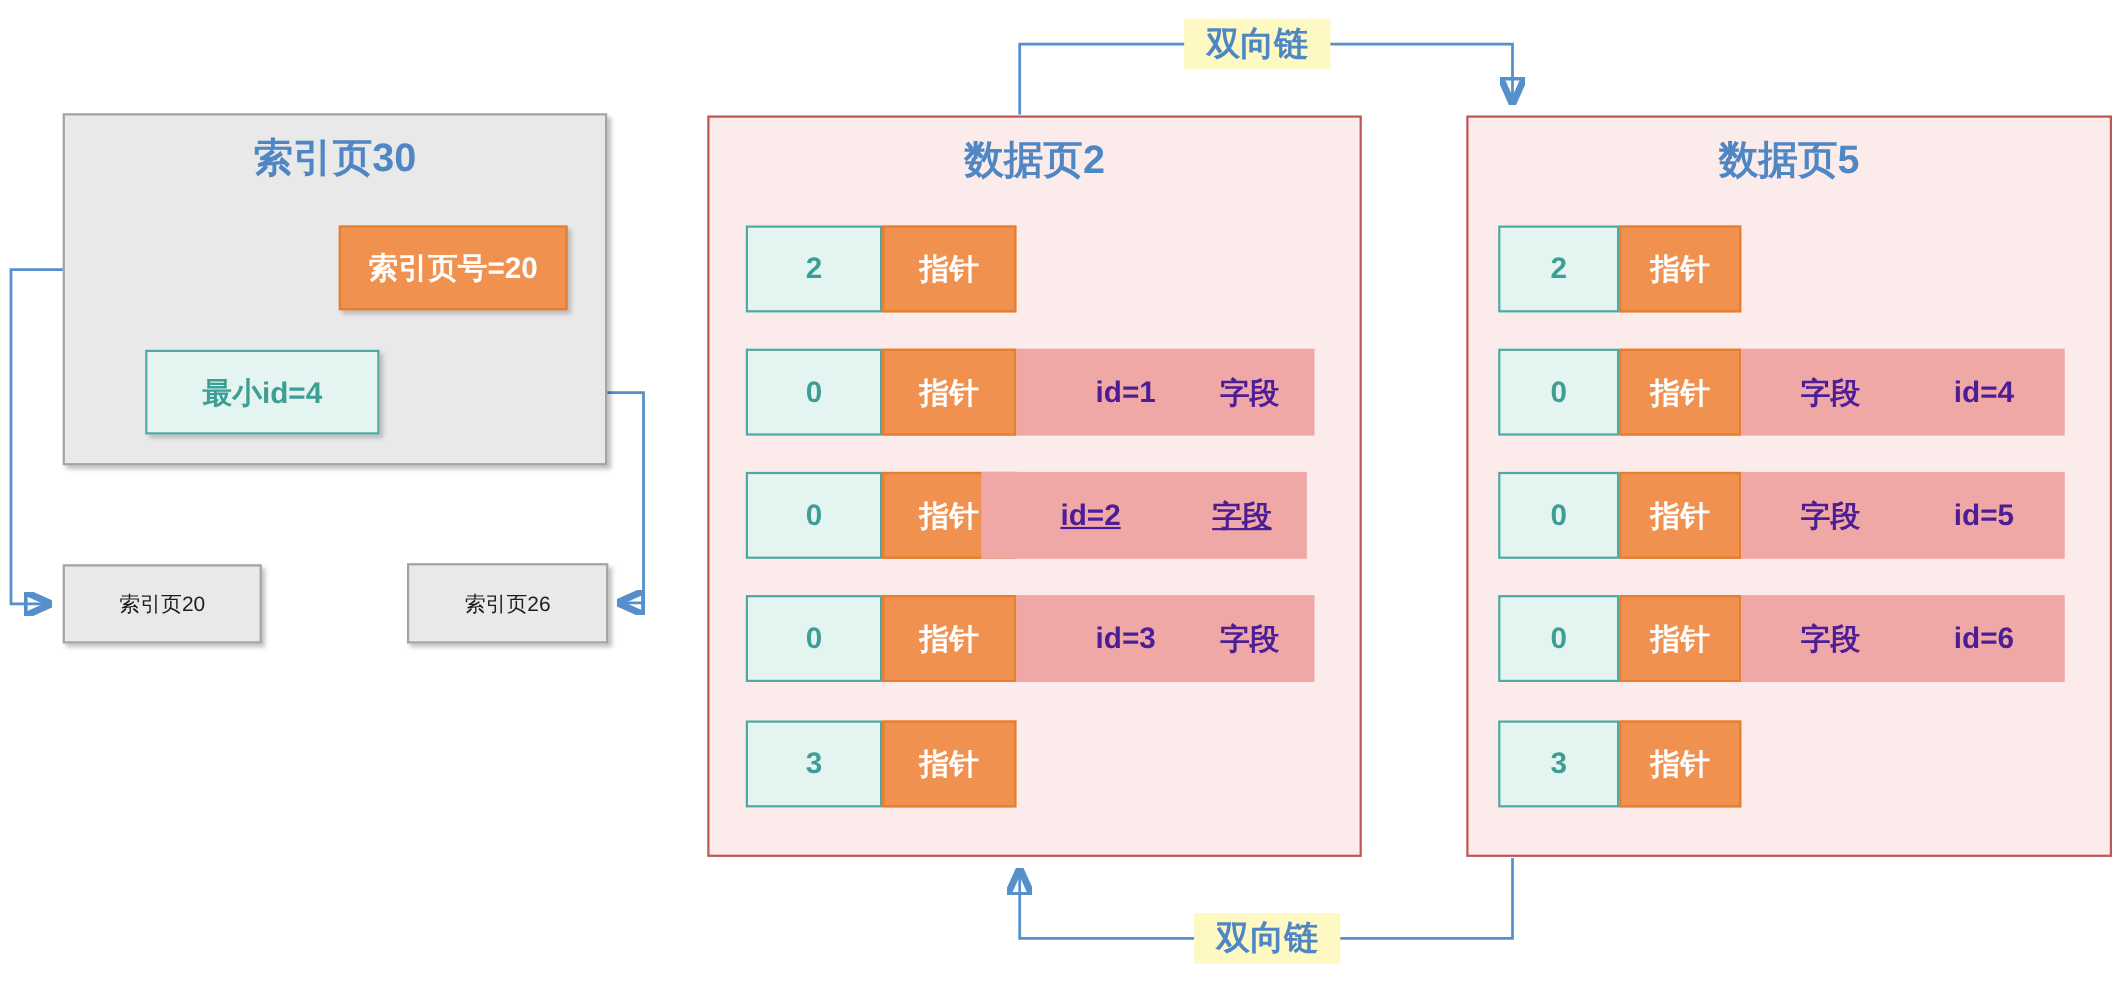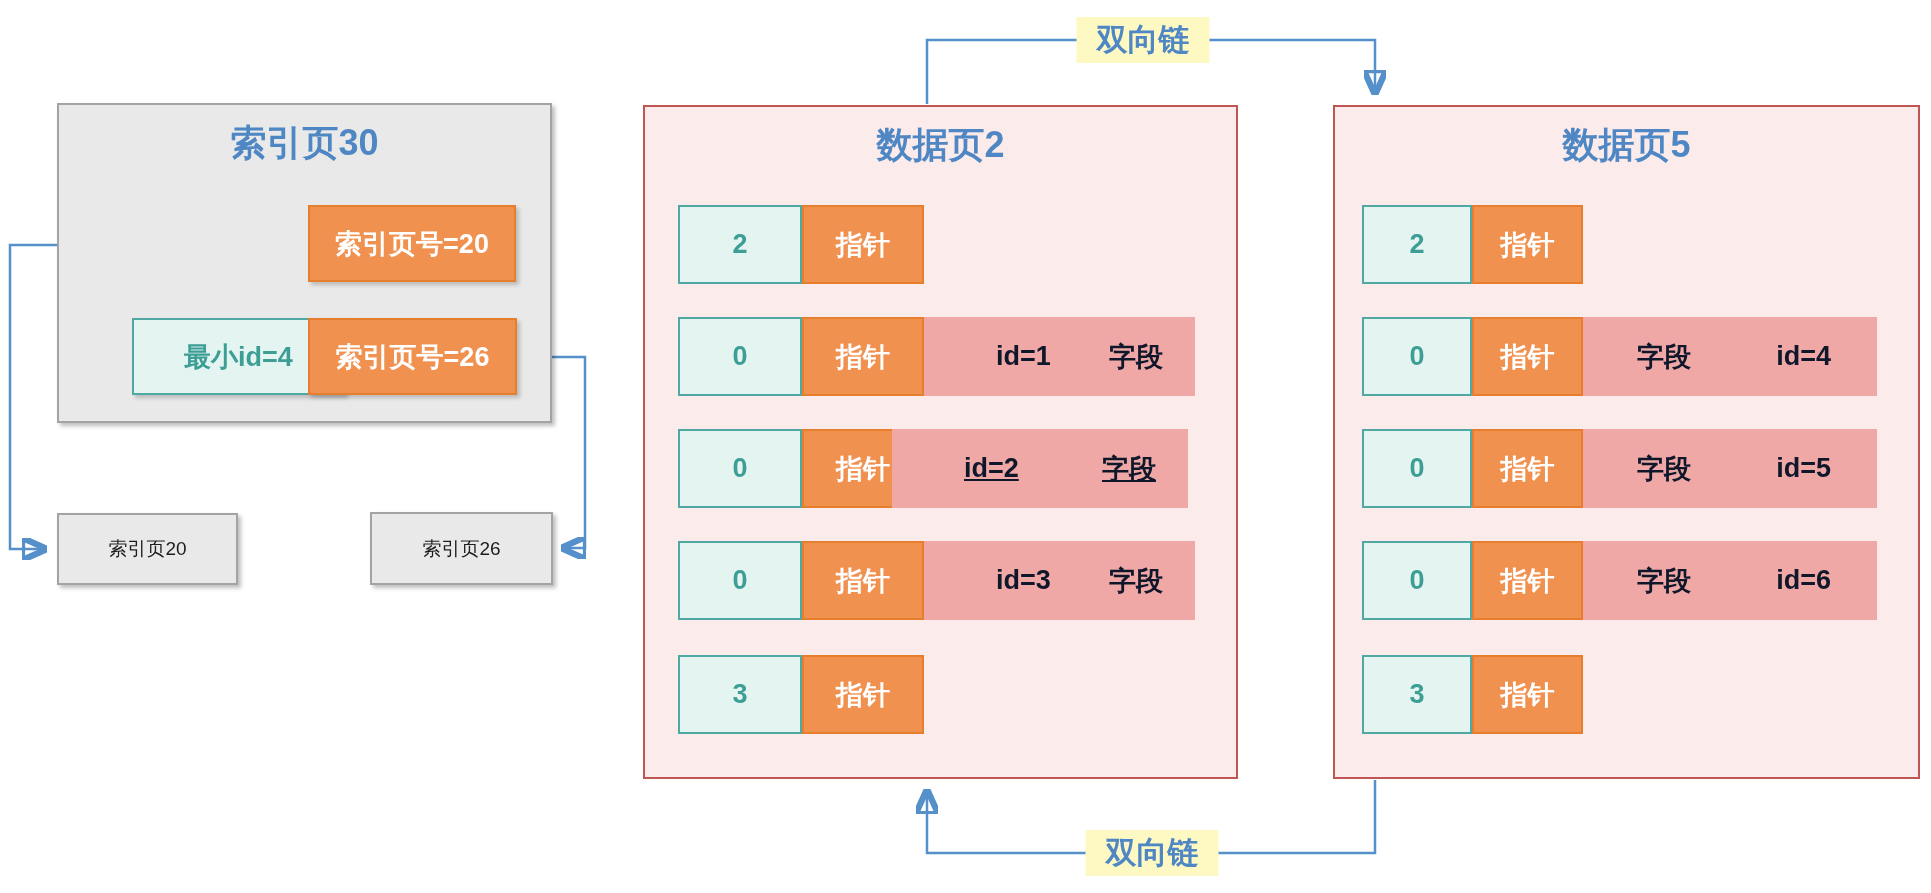--- a/index.html
+++ b/index.html
@@ -41,21 +41,21 @@
     border:2px solid var(--teal_border,#4FA8A1);
     color:var(--teal_text,#3D9E96);
   }
   .cell-ptr{
     background:var(--orange_fill,#F0914F);
     border:2px solid var(--orange_border,#E67E2E);
     color:#ffffff;
   }
   .cell-field{
     background:var(--field_pink_fill,#F0A8A6);
-    color:#0f172a;
+    color:#4c1d95;
     display:flex;align-items:center;justify-content:space-between;
   }
   .field-p2{padding:0 32px 0 72px;}
   .field-p5{padding:0 46px 0 54px;}
   .idx-cell-shadow{box-shadow:3px 3px 4px rgba(0,0,0,0.2);}
 
   
   .leaf-box{
     background:var(--gray_fill,#E9E9E9);
     border:2px solid var(--gray_border,#A3A3A3);
@@ -107,21 +107,20 @@
     <path d="M1527,620 V643" marker-end="url(#arw)"></path>
   </svg>
 
   <div class="abs gray-page page-layer" style="left:57px;top:103px;width:495px;height:320px;">
     <div class="page-title">索引页30</div>
   </div>
 
   <div class="cell cell-ptr idx-cell-shadow page-layer" style="left:308px;top:205px;width:208px;height:77px;text-align:center;">索引页号=20</div>
 
   <div class="cell cell-num idx-cell-shadow page-layer" style="left:95px;top:318px;width:213px;height:77px;margin-left:37px;">最小id=4</div>
-  <div class="cell cell-ptr idx-cell-shadow page-layer" style="left:308px;top:318px;width:209px;height:77px;">索引页号=26</div>
 
   <div class="abs leaf-box center page-layer" style="left:57px;top:513px;width:181px;height:72px;">索引页20</div>
   <div class="abs leaf-box center page-layer" style="left:370px;top:512px;width:183px;height:73px;">索引页26</div>
 
   <div class="abs pink-page page-layer" style="left:643px;top:105px;width:595px;height:674px;">
     <div class="page-title">数据页2</div>
   </div>
 
   <div class="cell cell-num page-layer" style="left:678px;top:205px;width:124px;height:79px;">2</div>
   <div class="cell cell-ptr page-layer" style="left:802px;top:205px;width:122px;height:79px;">指针</div>

